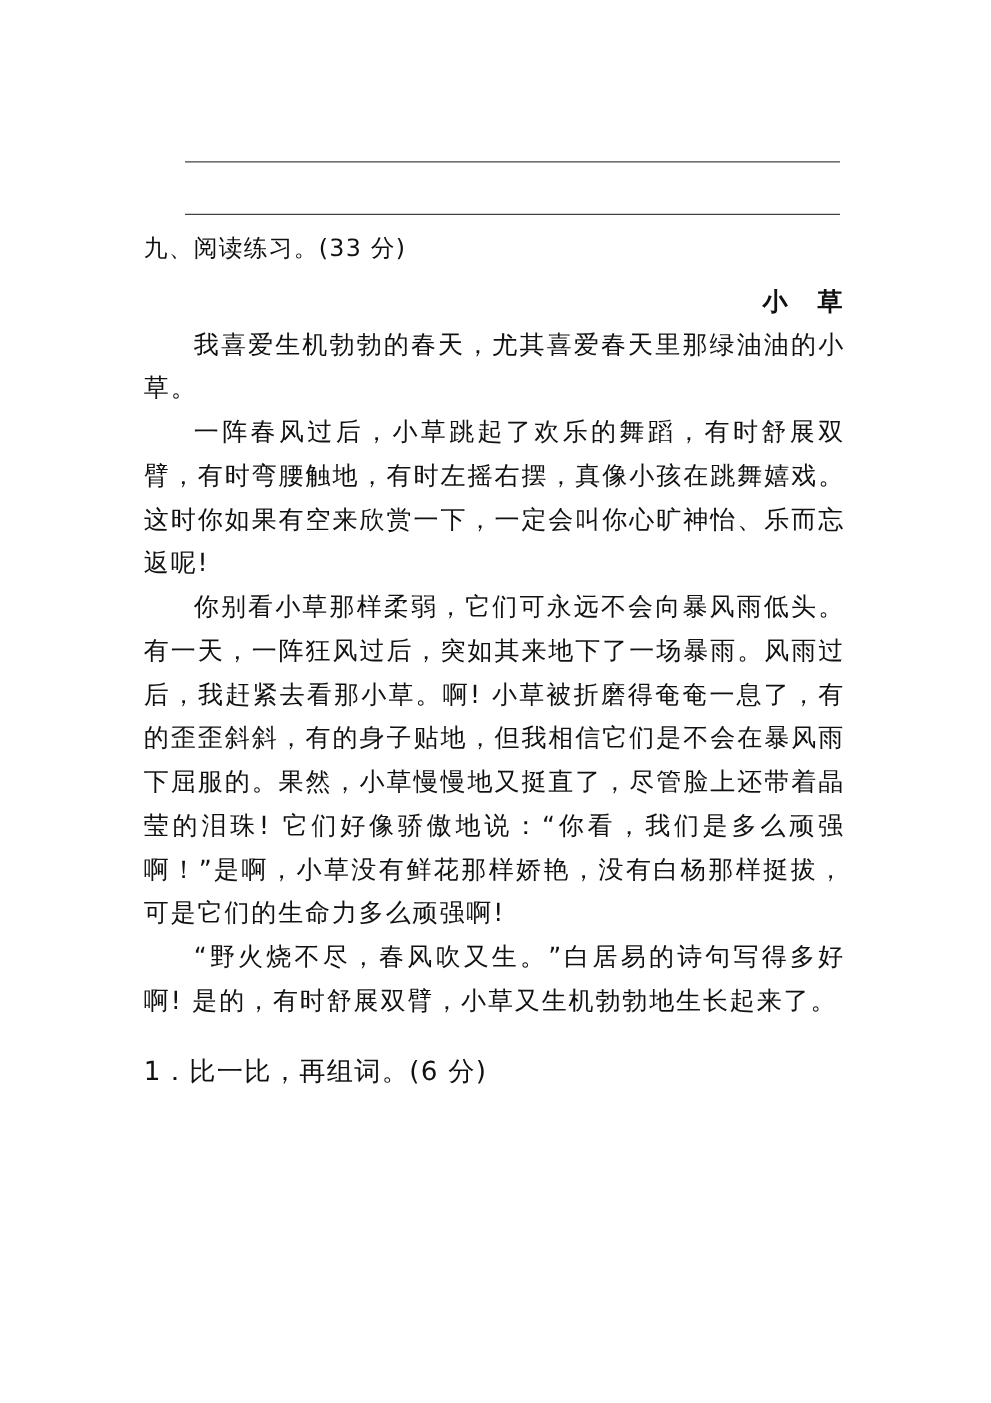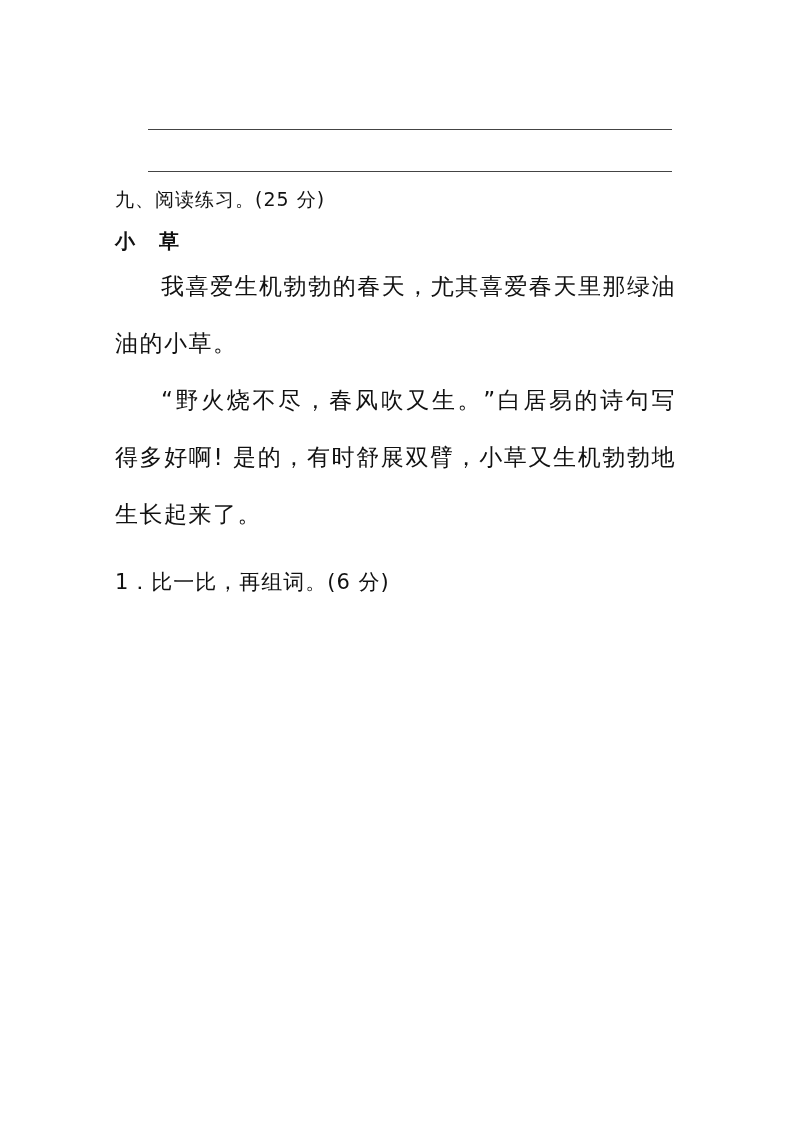--- a/index.html
+++ b/index.html
@@ -32,30 +32,30 @@
   }
   .section-heading {
     margin-top: 12px;
     font-size: 19px;
     line-height: 30px;
     letter-spacing: 1px;
     font-weight: 500;
   }
   .article-title {
     margin-top: 10px;
-    text-align: left;
+    text-align: right;
     font-size: 20px;
     font-weight: bold;
     letter-spacing: 2px;
     line-height: 34px;
   }
   .para {
     margin: 0;
-    font-size: 23px;
-    line-height: 57px;
+    font-size: 20px;
+    line-height: 35px;
     letter-spacing: 1.5px;
     text-indent: 2em;
     text-align: justify;
     text-justify: inter-ideograph;
   }
   .question {
     margin-top: 22px;
     font-size: 21px;
     line-height: 34px;
     letter-spacing: 1px;
@@ -64,26 +64,28 @@
 </head>
 <body>
 
 <div class="page">
 
   <div class="answer-lines">
     <div class="answer-line"></div>
     <div class="answer-line"></div>
   </div>
 
-  <div class="section-heading">九、阅读练习。(25 分)</div>
+  <div class="section-heading">九、阅读练习。(33 分)</div>
 
   <div class="article-title">小　草</div>
 
   <p class="para">我喜爱生机勃勃的春天，尤其喜爱春天里那绿油油的小草。</p>
 
 
+  <p class="para">一阵春风过后，小草跳起了欢乐的舞蹈，有时舒展双臂，有时弯腰触地，有时左摇右摆，真像小孩在跳舞嬉戏。这时你如果有空来欣赏一下，一定会叫你心旷神怡、乐而忘返呢!</p>
 
+  <p class="para">你别看小草那样柔弱，它们可永远不会向暴风雨低头。有一天，一阵狂风过后，突如其来地下了一场暴雨。风雨过后，我赶紧去看那小草。啊! 小草被折磨得奄奄一息了，有的歪歪斜斜，有的身子贴地，但我相信它们是不会在暴风雨下屈服的。果然，小草慢慢地又挺直了，尽管脸上还带着晶莹的泪珠! 它们好像骄傲地说：“你看，我们是多么顽强啊！”是啊，小草没有鲜花那样娇艳，没有白杨那样挺拔，可是它们的生命力多么顽强啊!</p>
 
   <p class="para">“野火烧不尽，春风吹又生。”白居易的诗句写得多好啊!  是的，有时舒展双臂，小草又生机勃勃地生长起来了。</p>
 
   <div class="question">1．比一比，再组词。(6 分)</div>
 
 </div>
 
 </body></html>

